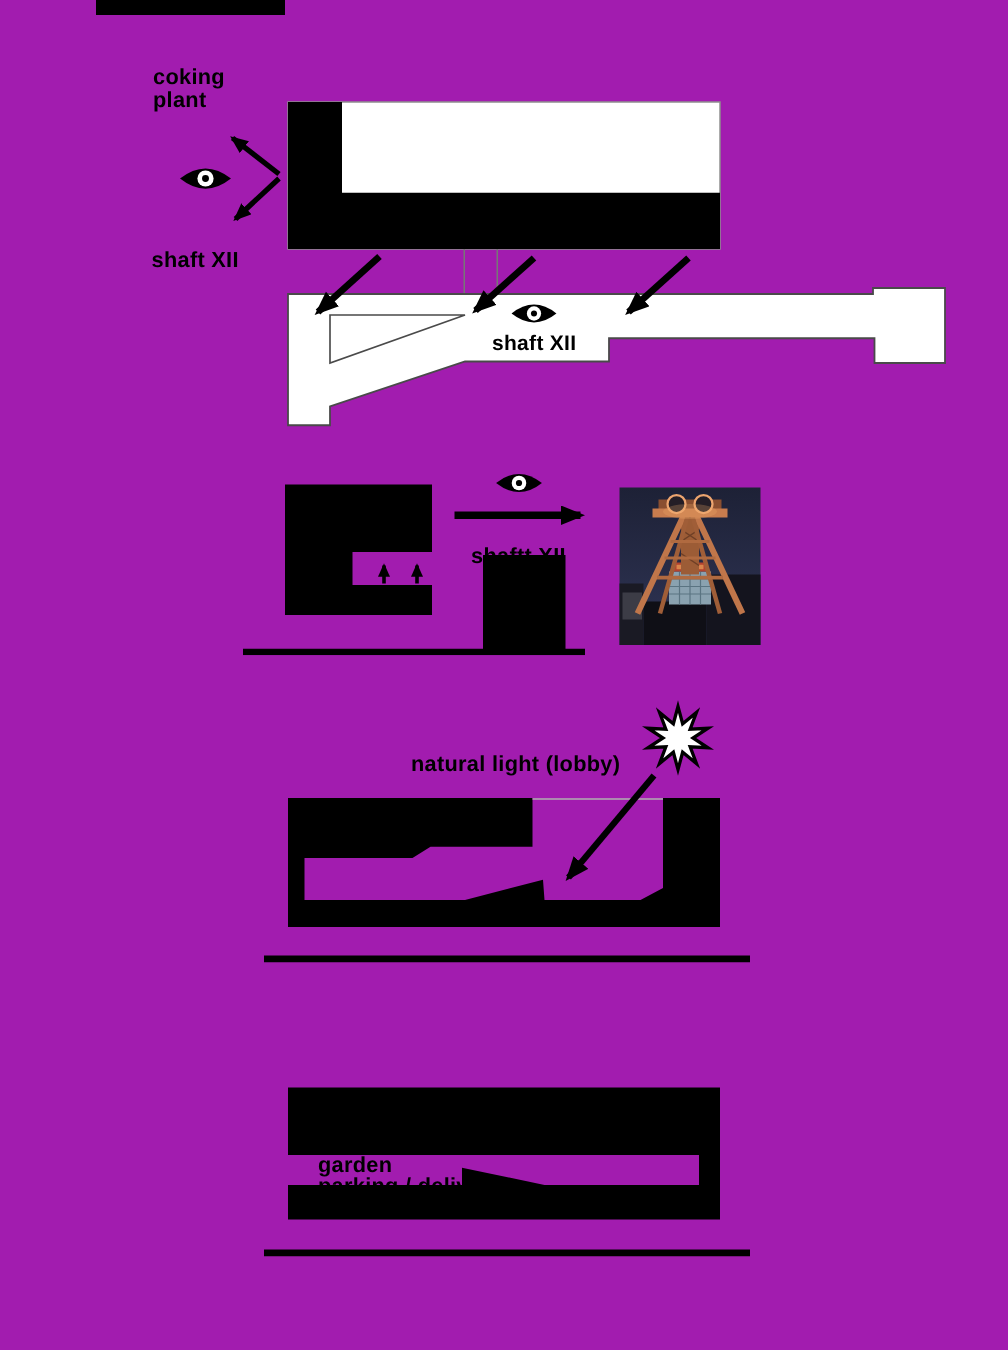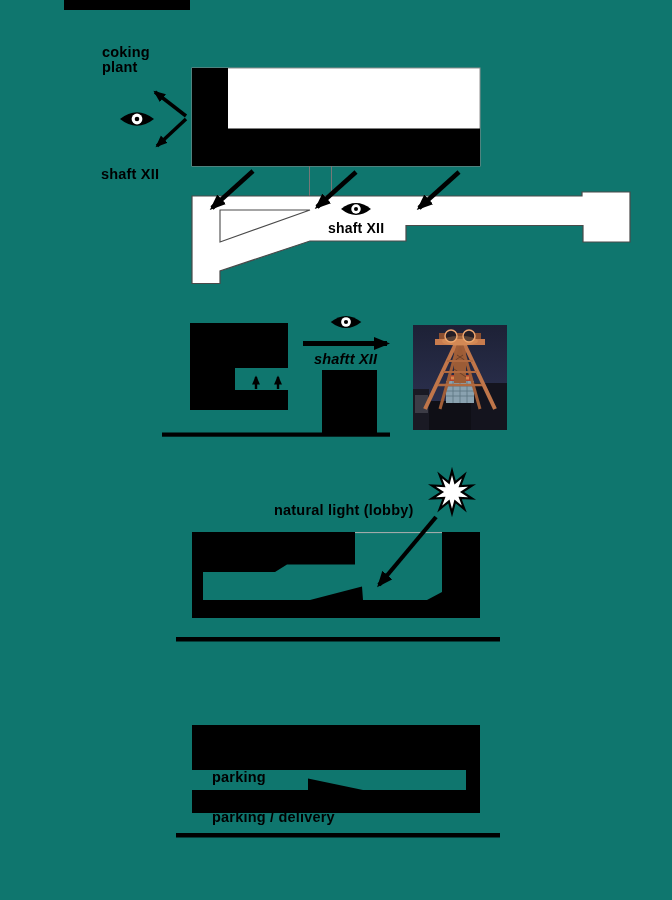--- a/index.html
+++ b/index.html
@@ -1,20 +1,20 @@
 <!DOCTYPE html>
 <html><head>
 <meta charset="utf-8">
 <style>
   html,body{margin:0;padding:0;background:#e8e8e8;}
   .canvas{
     position:relative;
     width:672px;height:900px;
     margin:0 auto;
-    background:#0f766e;
+    background:#a21caf;
     font-family:"Liberation Sans","DejaVu Sans",sans-serif;
     overflow:hidden;
   }
   .art{position:absolute;left:0;top:0;}
   .lbl{
     position:absolute;
     font-weight:bold;
     color:#000;
     font-size:14.5px;
     line-height:15px;
@@ -144,23 +144,23 @@
     <rect x="176" y="833" width="324" height="4.5" fill="#000"></rect>
   </svg>
 
   <div class="lbl" style="left:102px;top:45px;">coking
 plant</div>
 
   <div class="lbl" style="left:101px;top:167px;">shaft XII</div>
 
   <div class="lbl" style="left:328px;top:221px;font-size:14px;">shaft XII</div>
 
-  <div class="lbl" style="left:314px;top:352px;font-style:italic;">shaftt XII</div>
+  <div class="lbl" style="left:314px;top:364px;">shaftt XII</div>
 
   <div class="lbl" style="left:274px;top:503px;">natural light (lobby)</div>
 
 
-  <div class="lbl" style="left:212px;top:770px;">parking</div>
+  <div class="lbl" style="left:212px;top:770px;">garden</div>
 
 
-  <div class="lbl" style="left:212px;top:810px;">parking / delivery</div>
+  <div class="lbl" style="left:212px;top:784px;">parking / delivery</div>
 
 </div>
 
 </body></html>

